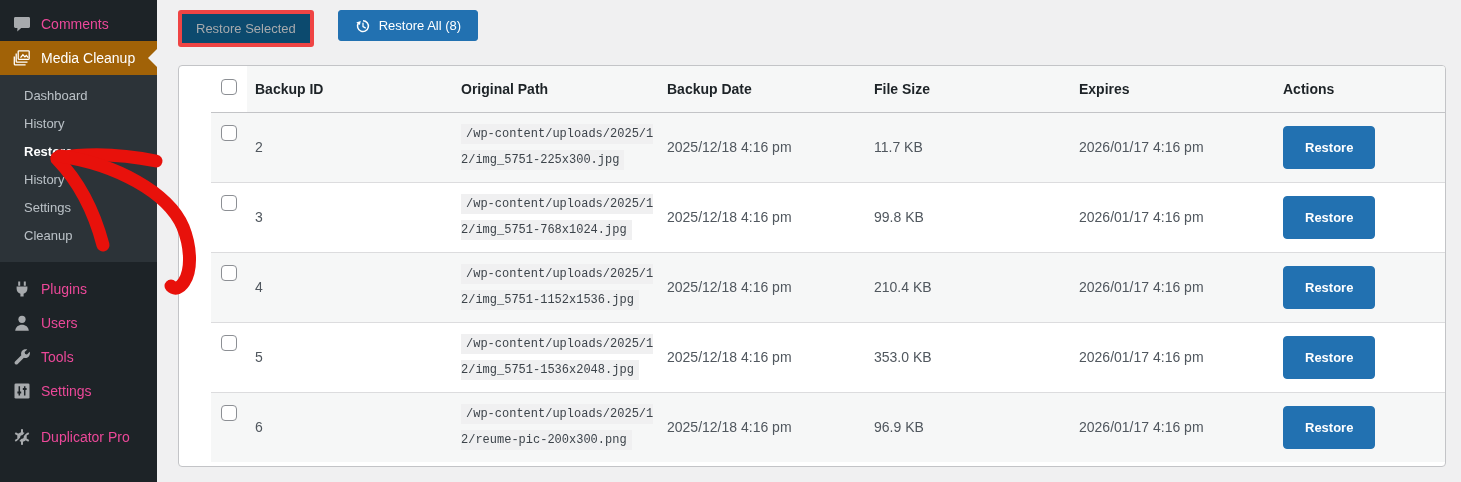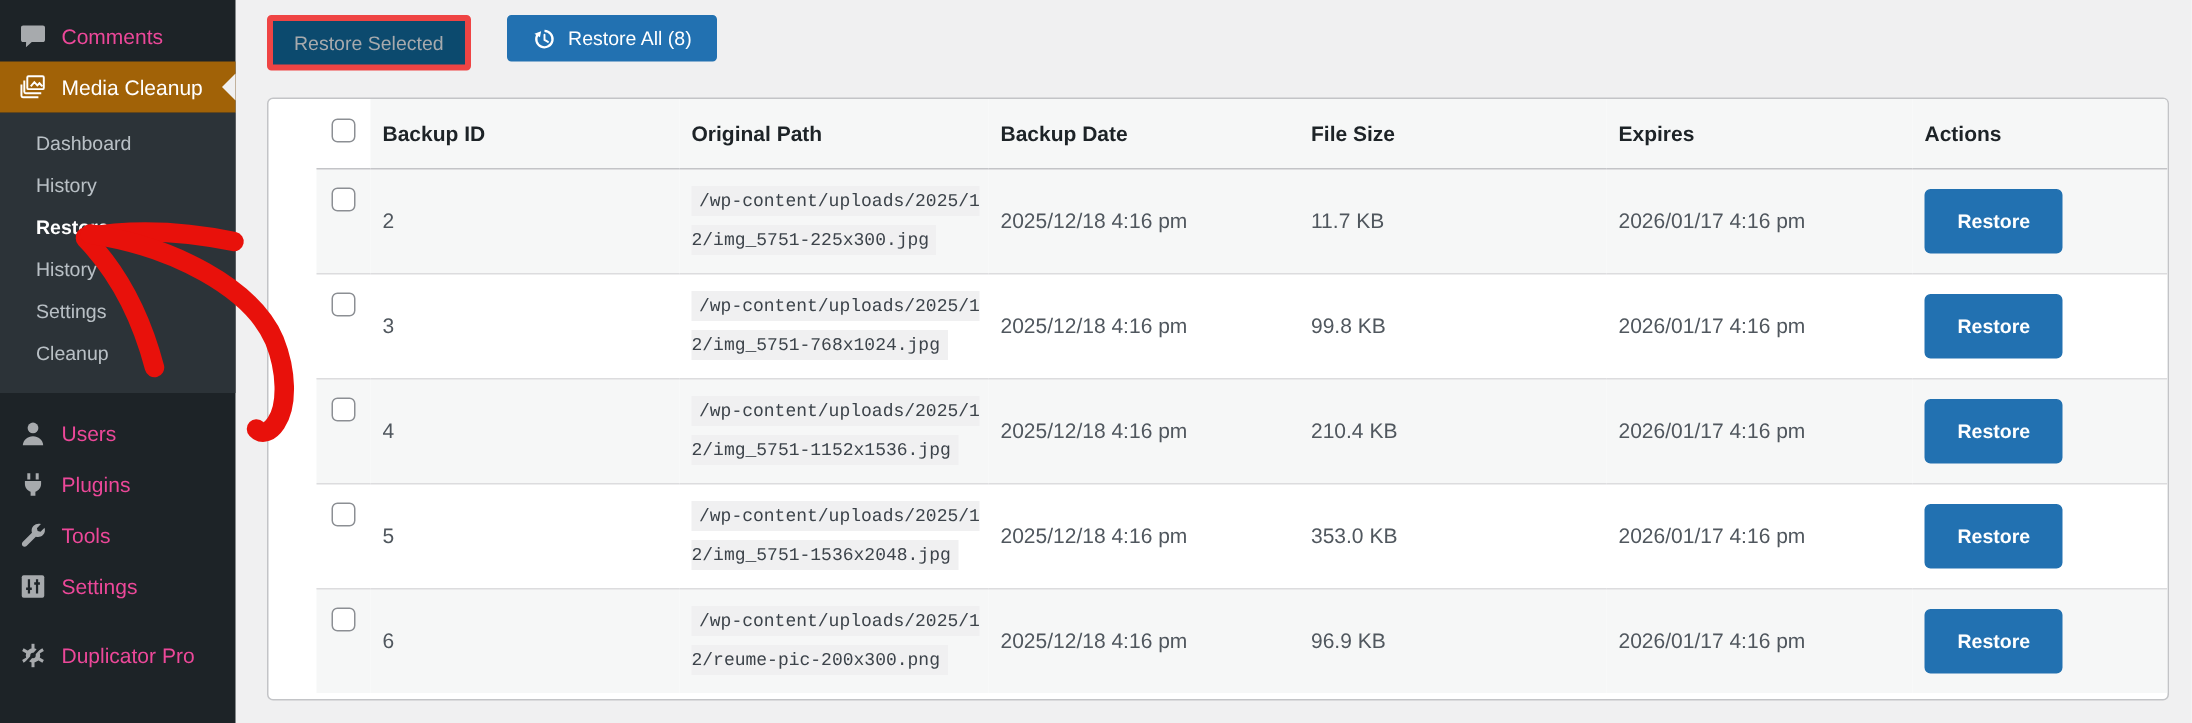--- a/index.html
+++ b/index.html
@@ -95,34 +95,34 @@
       <a class="submenu-item">History</a>
       <a class="submenu-item current">Restore</a>
       <a class="submenu-item">History</a>
       <a class="submenu-item">Settings</a>
       <a class="submenu-item">Cleanup</a>
     </nav>
 
     <div class="menu-group">
       <div class="menu-item">
         <span class="mi-icon">
+          <svg viewBox="0 0 20 20" width="20" height="20">
+              <path fill="#a7aaad" d="M6.2 2.5h2v4.2h-2zM11.8 2.5h2v4.2h-2zM4.6 7.6h10.8v2.1c0 2.4-1.6 4.4-3.8 5.1v2.7H8.4v-2.7c-2.2-.7-3.8-2.7-3.8-5.1z"></path>
+            </svg>
+        </span>
+        <span class="mi-label">Plugins</span>
+      </div>
+      <div class="menu-item">
+        <span class="mi-icon">
           <svg viewBox="0 0 20 20" width="20" height="20" fill="#a7aaad">
               <circle cx="10" cy="6.3" r="3.6"></circle>
               <path d="M3.2 17.8c.3-3.7 3.2-6 6.8-6s6.5 2.3 6.8 6z"></path>
             </svg>
         </span>
         <span class="mi-label">Users</span>
-      </div>
-      <div class="menu-item">
-        <span class="mi-icon">
-          <svg viewBox="0 0 20 20" width="20" height="20">
-              <path fill="#a7aaad" d="M6.2 2.5h2v4.2h-2zM11.8 2.5h2v4.2h-2zM4.6 7.6h10.8v2.1c0 2.4-1.6 4.4-3.8 5.1v2.7H8.4v-2.7c-2.2-.7-3.8-2.7-3.8-5.1z"></path>
-            </svg>
-        </span>
-        <span class="mi-label">Plugins</span>
       </div>
       <div class="menu-item">
         <span class="mi-icon">
           <svg viewBox="0 0 20 20" width="20" height="20">
               <path fill="#a7aaad" d="M17.7 4.8c.6 1.7.2 3.6-1.1 4.9-1.3 1.3-3.1 1.6-4.7 1.1l-6.2 6.2c-.7.7-1.9.7-2.6 0-.7-.7-.7-1.9 0-2.6l6.2-6.2c-.5-1.6-.2-3.4 1.1-4.7 1.3-1.3 3.2-1.7 4.9-1.1l-2.7 2.7.5 1.9 1.9.5z"></path>
             </svg>
         </span>
         <span class="mi-label">Tools</span>
       </div>
       <div class="menu-item">

